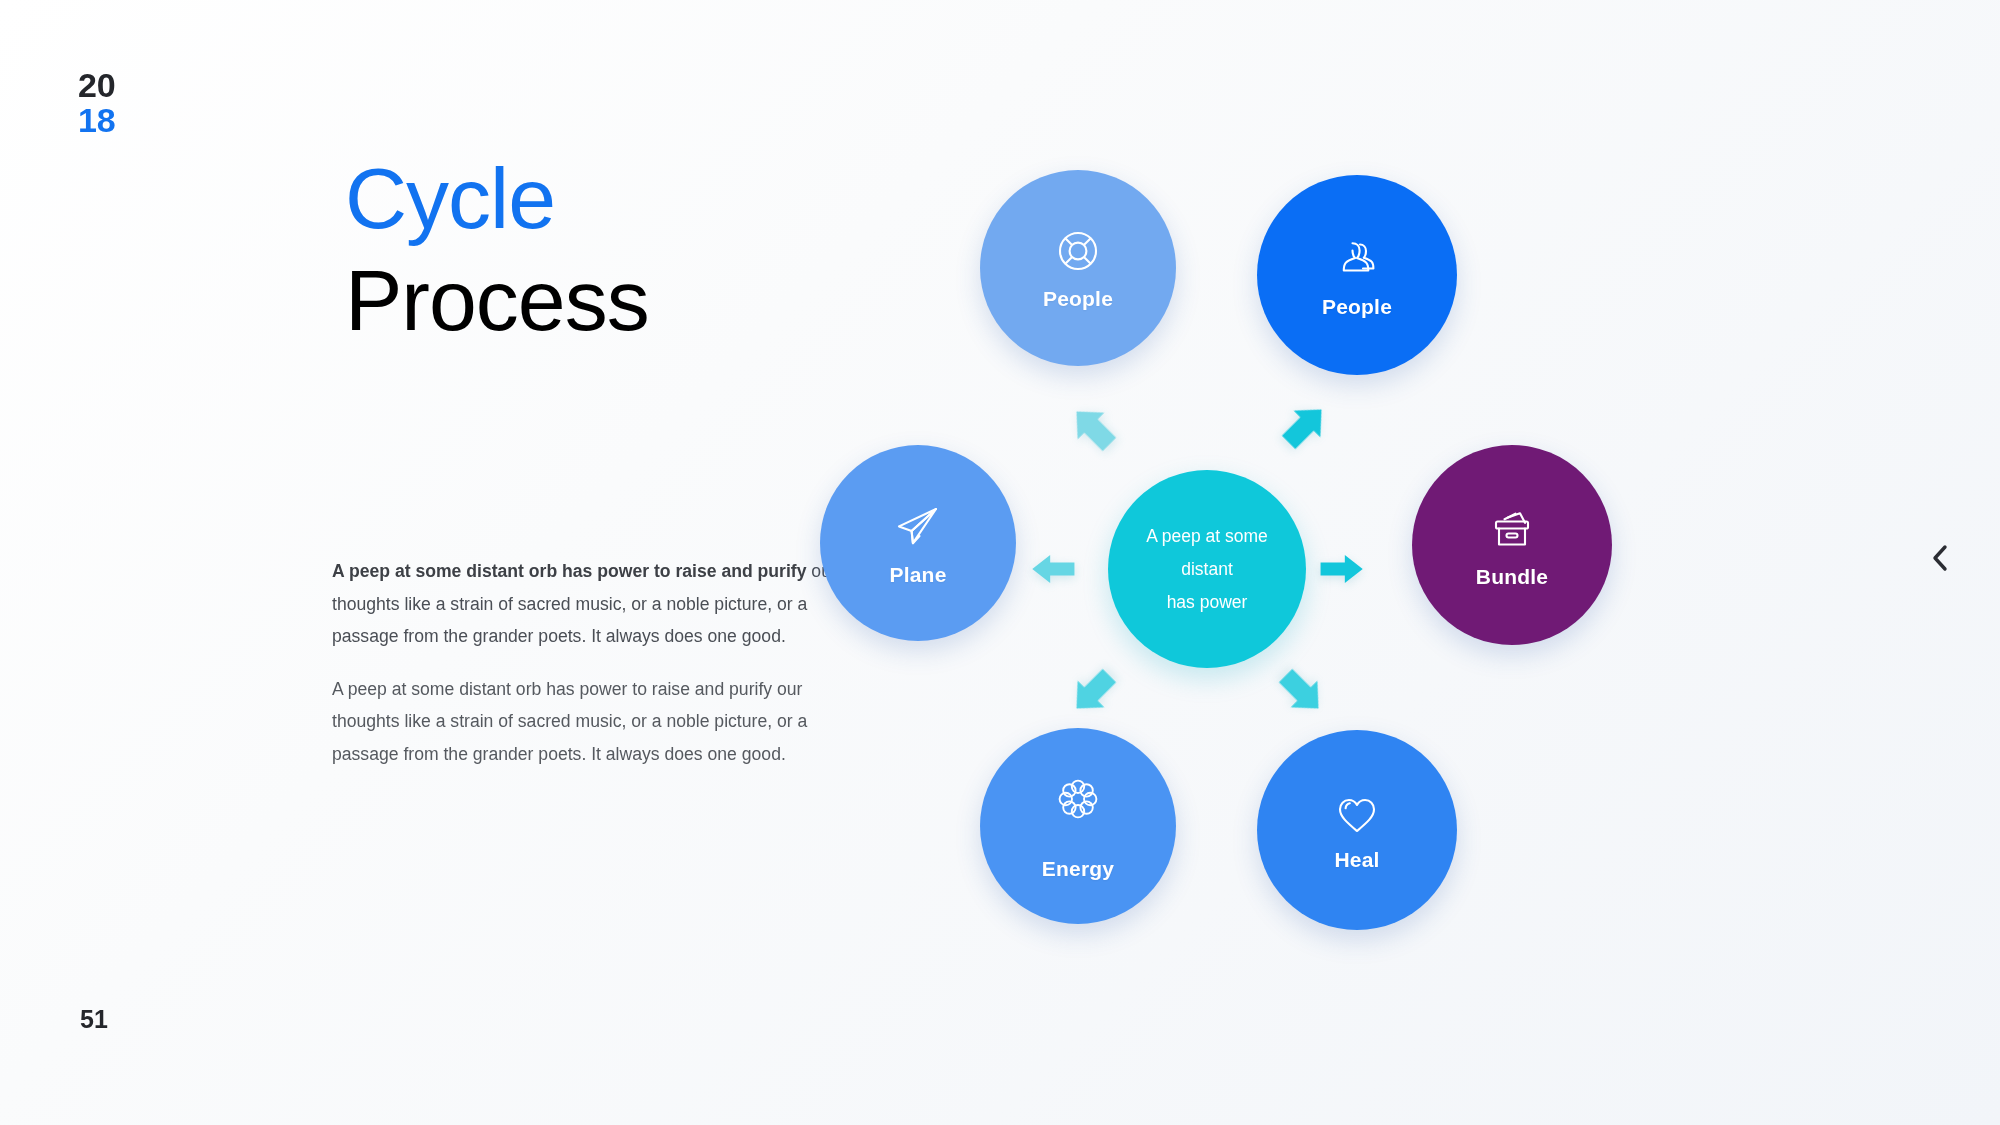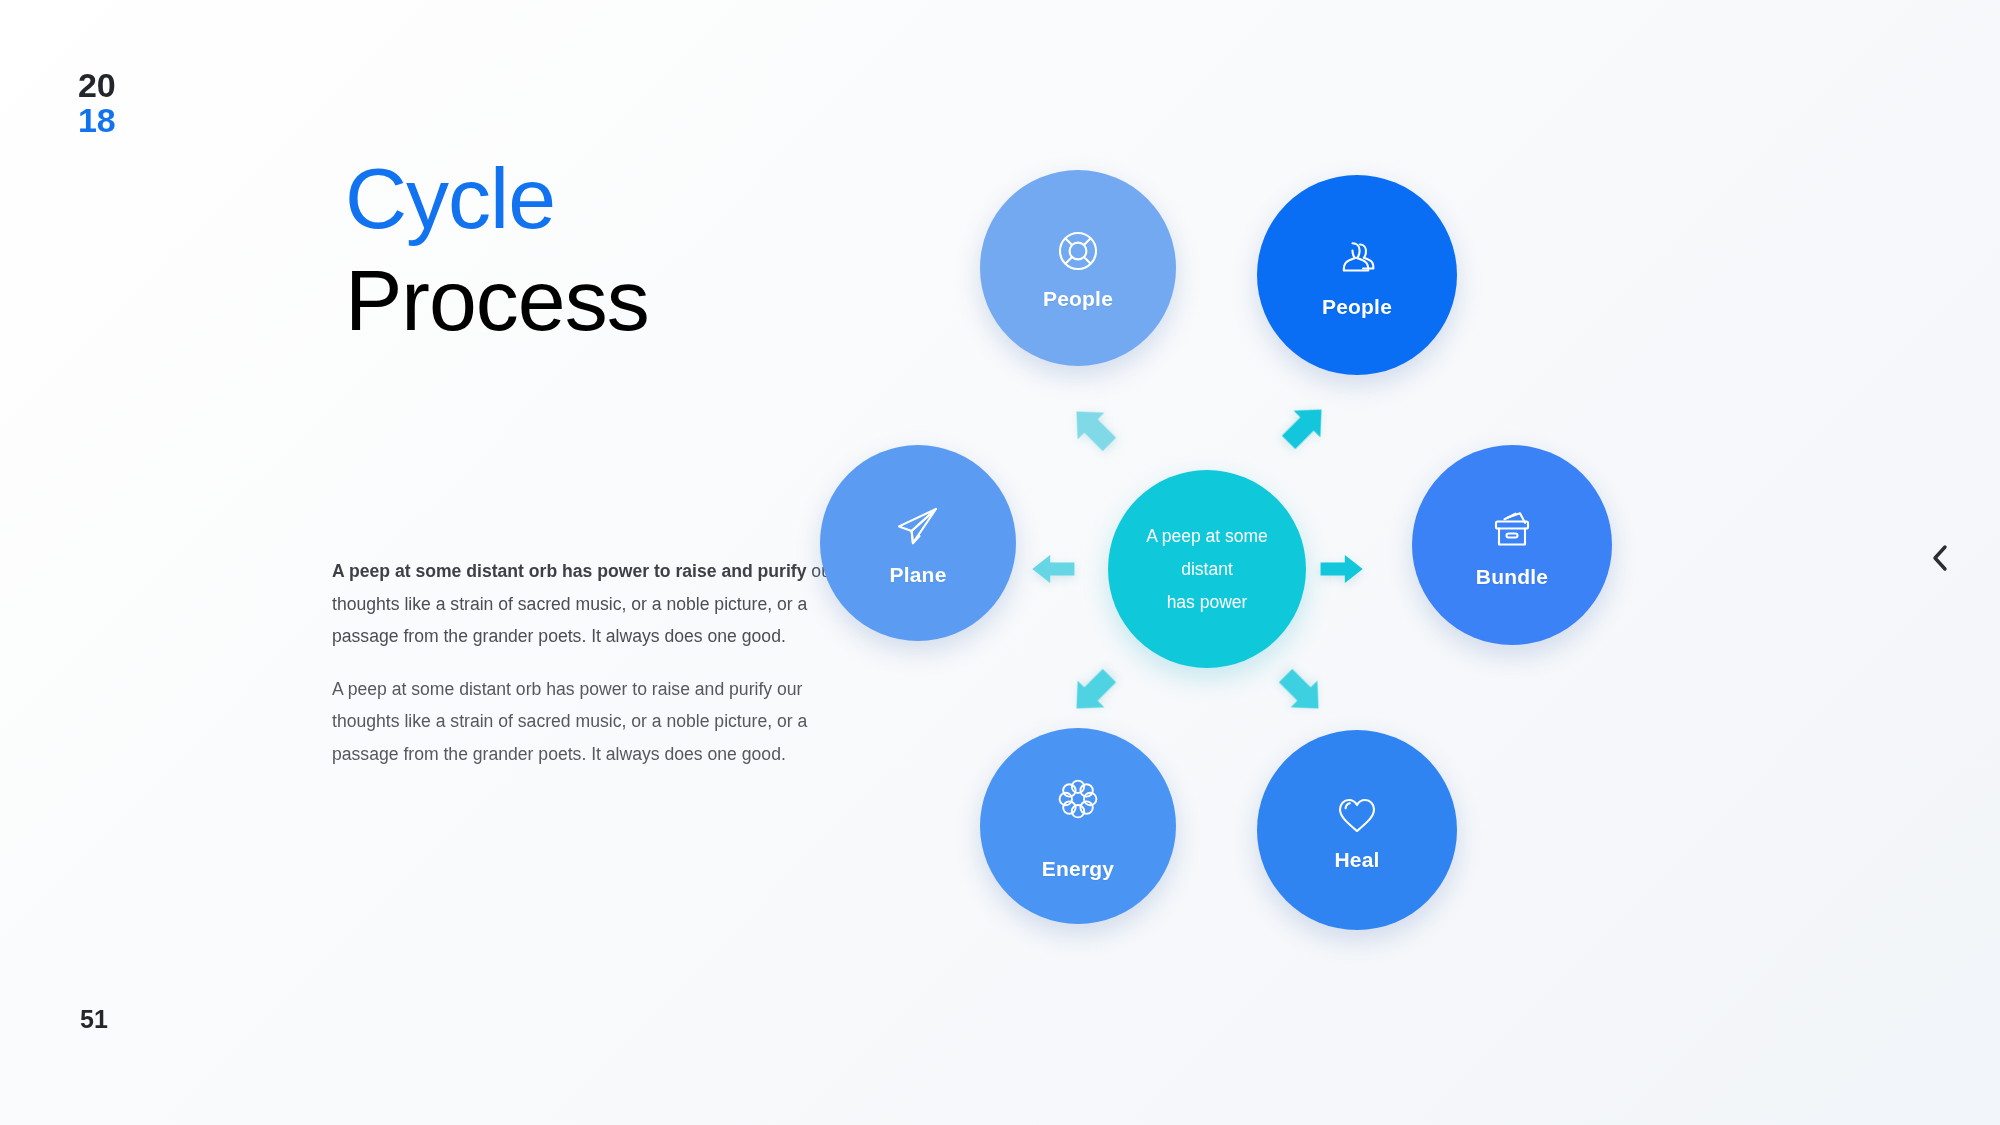--- a/index.html
+++ b/index.html
@@ -204,21 +204,21 @@
   <div class="node" id="node-people" style="background: rgb(10, 110, 245);">
     <span class="node-icon">
       <svg width="54" height="54" viewBox="0 0 54 54" fill="none" stroke="#ffffff" stroke-width="2.1" stroke-linejoin="round" stroke-linecap="round">
         <path d="M30 13.5c3.6 0 6 2.8 6 6.6 0 3-.8 5.2-2.2 6.6 3.2 1.1 6.6 2.6 8 4.2 1.3 1.5 1.6 4 1.6 6.6H33"></path>
         <path d="M22.5 12.2c4.3 0 7.1 3.1 7.1 7.4 0 3.4-1 5.9-2.6 7.5 3.8 1.3 7.8 3 9.4 4.8 1.5 1.7 1.9 4.6 1.9 7.6H13.8c0-3 .4-5.9 1.9-7.6 1.6-1.8 5.6-3.5 9.4-4.8-1.6-1.6-2.6-4.1-2.6-7.5"></path>
       </svg>
     </span>
     <span class="node-label">People</span>
   </div>
 
-  <div class="node" id="node-bundle" style="background: #3b82f6;">
+  <div class="node" id="node-bundle" style="background: #701a75;">
     <span class="node-icon">
       <svg width="56" height="54" viewBox="0 0 56 54" fill="none" stroke="#ffffff" stroke-width="2.1" stroke-linejoin="round" stroke-linecap="round">
         <path d="M24 16.5l12-4.2 5 9.5"></path>
         <path d="M20.5 18.2l11-5.5"></path>
         <rect x="12" y="20.5" width="32" height="7" rx="1.6"></rect>
         <path d="M15 27.5v16h26v-16"></path>
         <rect x="22.5" y="32.5" width="11" height="4" rx="2"></rect>
       </svg>
     </span>
     <span class="node-label">Bundle</span>

